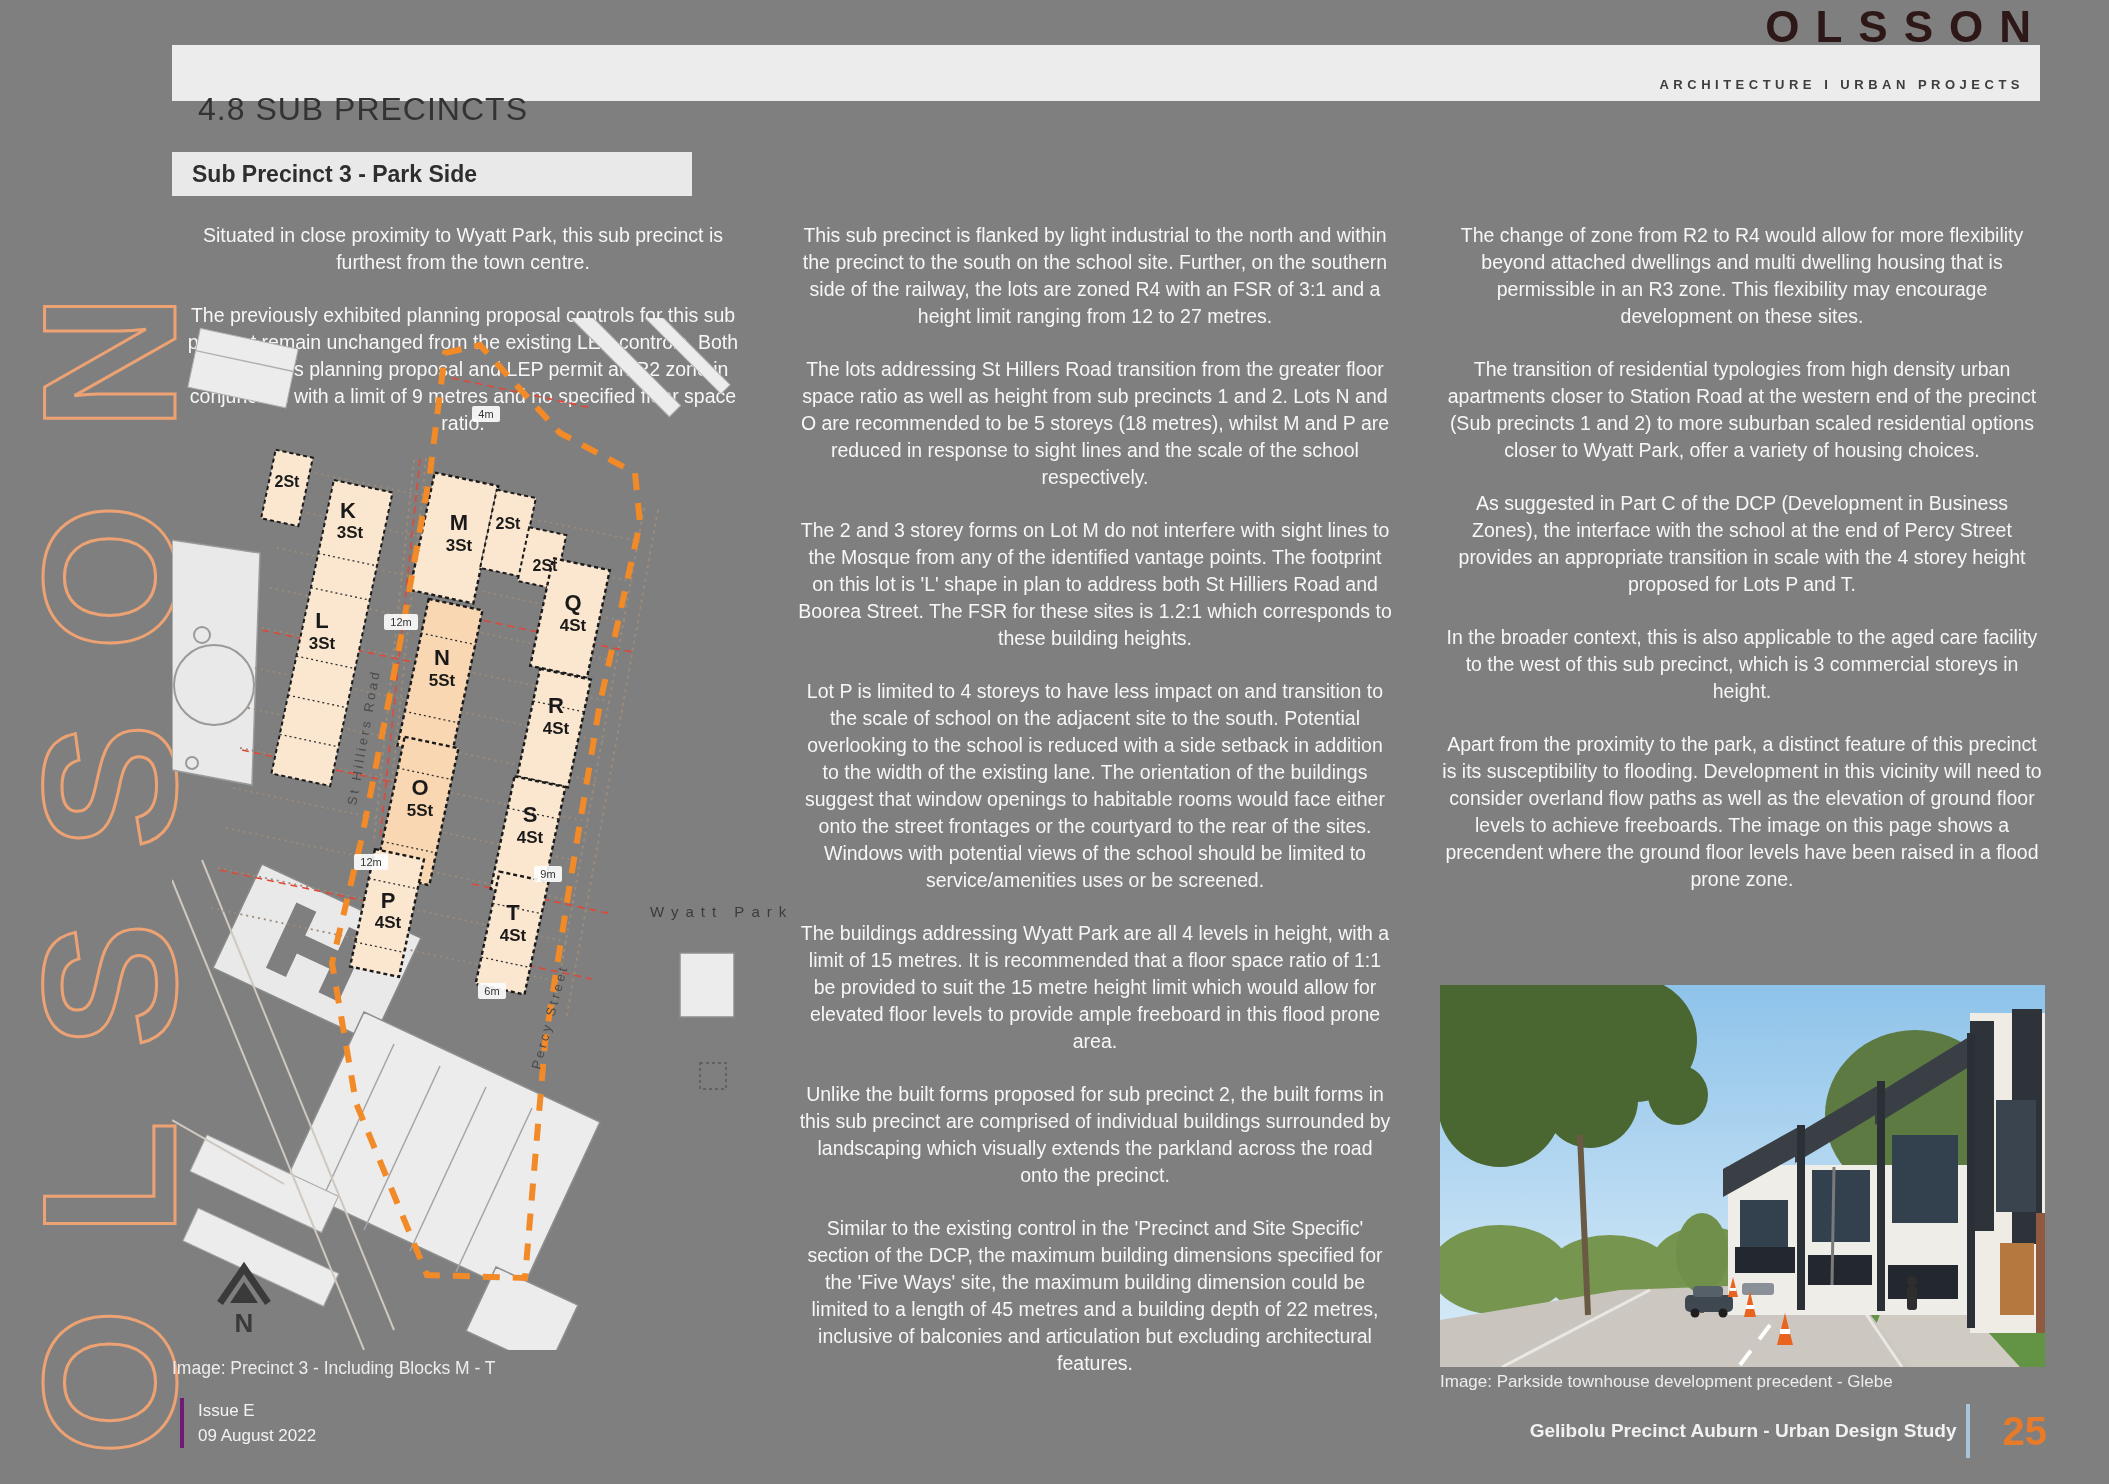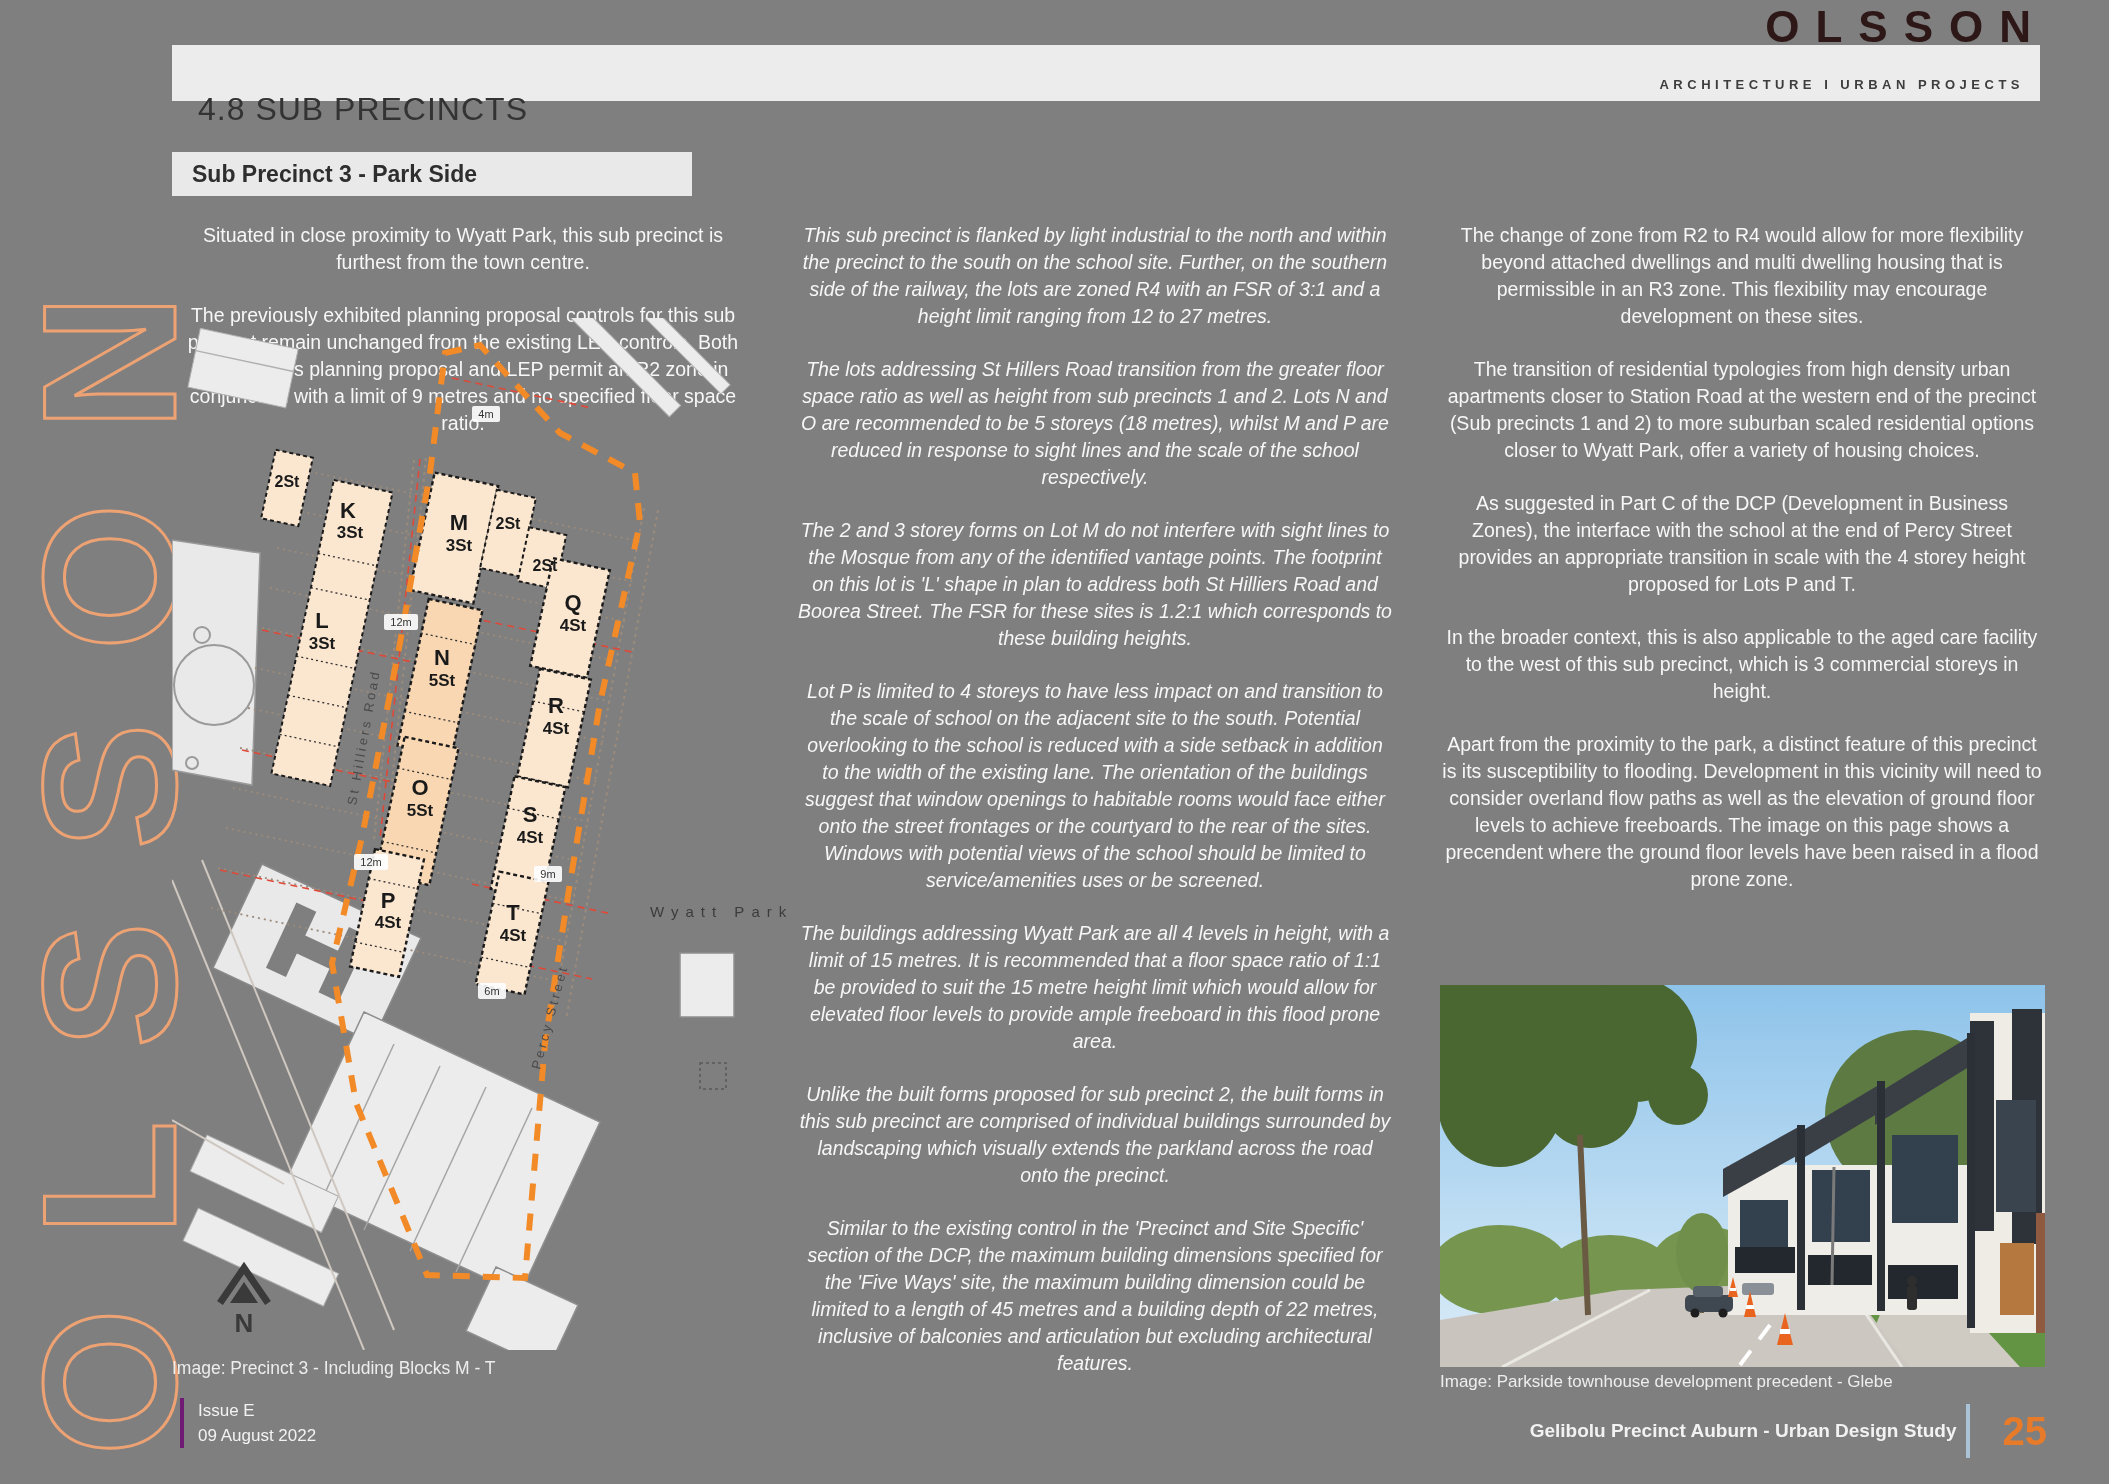--- a/index.html
+++ b/index.html
@@ -15,21 +15,21 @@
   .header-title{position:absolute;left:26px;top:18px;font-size:32px;color:#333;letter-spacing:1px;margin-top:28px;}
   .tagline{position:absolute;right:16px;bottom:9px;font-size:13px;letter-spacing:4.5px;color:#3d3d3d;font-weight:700;}
   .logo{position:absolute;right:62px;top:2px;font-size:44px;font-weight:600;letter-spacing:16px;color:#2d1717;}
   
   .subhead{position:absolute;left:172px;top:152px;width:520px;height:44px;background:#e9e9e9;
            font-size:23px;font-weight:700;color:#2e2e2e;line-height:44px;padding-left:20px;box-sizing:border-box;}
   
   .col{position:absolute;top:222px;font-size:19.5px;line-height:27px;color:#f7f7f7;}
   .col p{margin:0 0 26px 0;text-align:center;}
   .col1{left:172px;width:582px;}
-  .col2{left:798px;width:594px;font-style:italic;}
+  .col2{left:798px;width:594px;}
   .col3{left:1442px;width:600px;}
   
   .map-wrap{position:absolute;left:172px;top:318px;width:598px;height:1032px;}
   .park-label{position:absolute;left:650px;top:903px;font-size:15px;letter-spacing:7px;color:#3c3c3c;font-weight:500;}
   .map-caption{position:absolute;left:172px;top:1358px;font-size:17.5px;color:#ededed;}
   .photo-wrap{position:absolute;left:1440px;top:985px;width:605px;height:382px;}
   .photo-caption{position:absolute;left:1440px;top:1372px;font-size:17px;color:#ededed;}
   
   .footer-left{position:absolute;left:180px;top:1398px;border-left:4px solid #701a75;padding-left:14px;
                font-size:17px;line-height:25px;color:#f2f2f2;}

